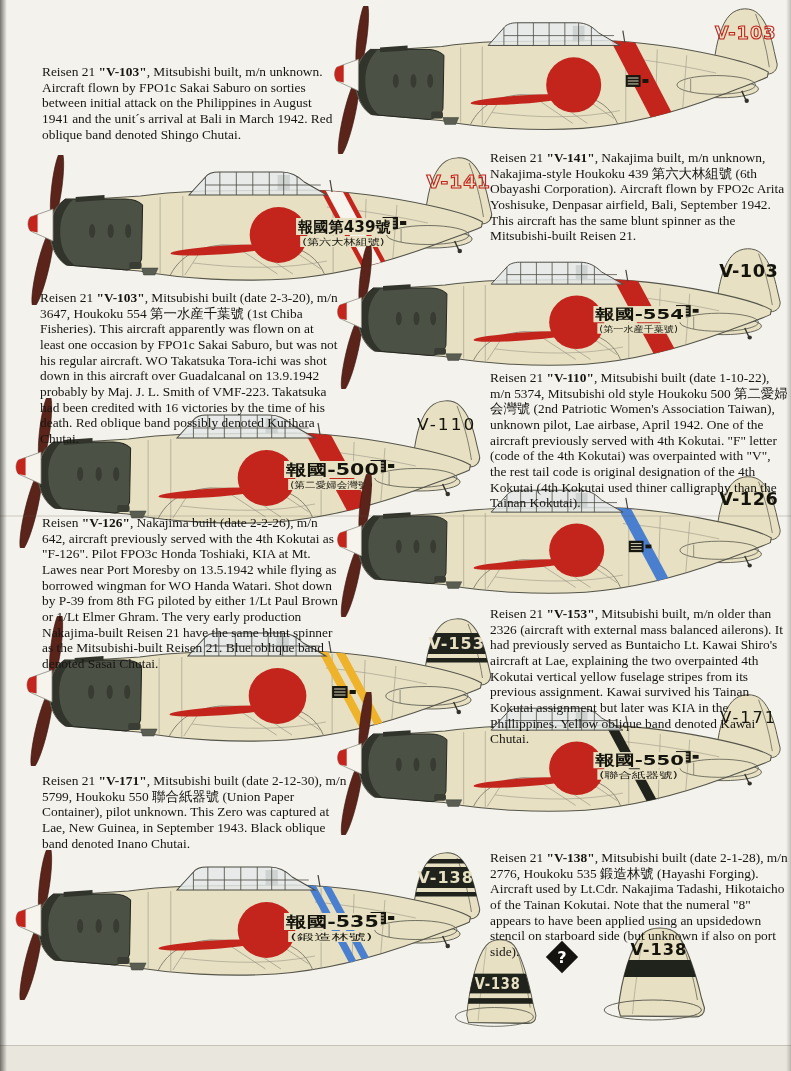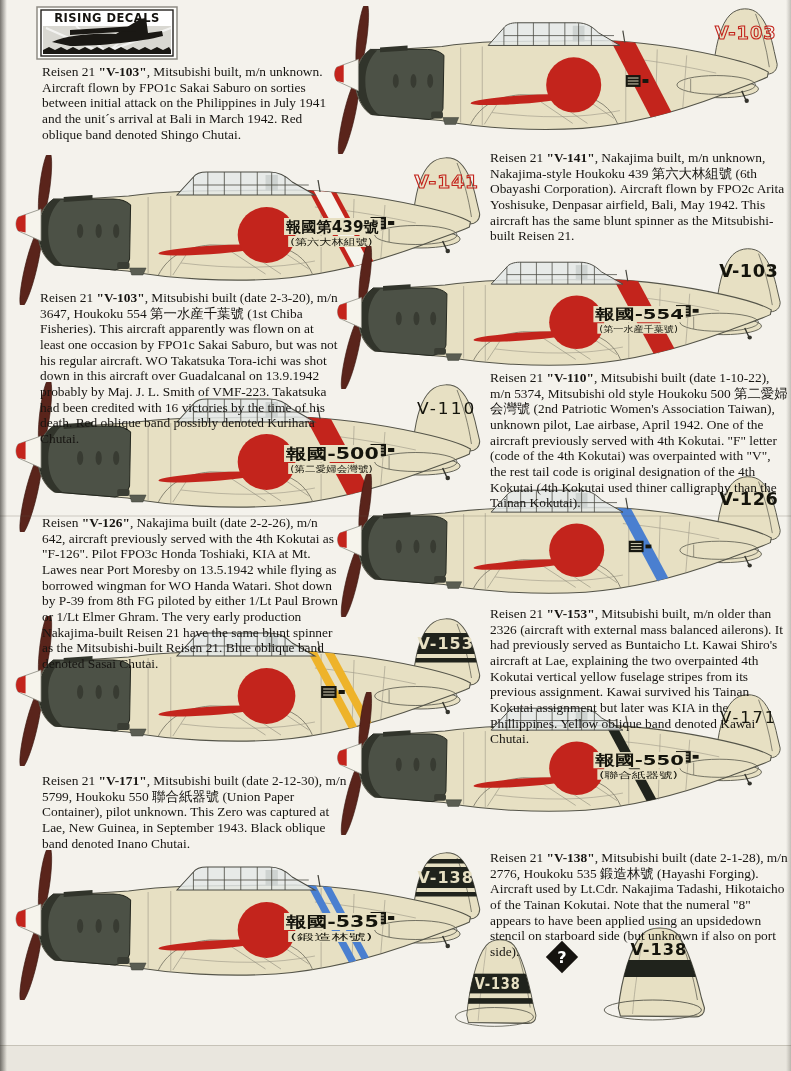--- a/index.html
+++ b/index.html
@@ -20,60 +20,44 @@
   .tb2{left:490px;top:150px;width:298px;}
   .tb3{left:40px;top:290px;width:300px;}
   .tb4{left:490px;top:370px;width:298px;}
   .tb5{left:42px;top:515px;width:300px;}
   .tb6{left:490px;top:606px;width:298px;}
   .tb7{left:42px;top:773px;width:306px;}
   .tb8{left:490px;top:850px;width:298px;}
   .pl{position:absolute;z-index:6;}
   .pl svg,.tail svg,.diamond svg{width:100%;height:100%;display:block;}
   .pl1{left:325px;top:6px;width:462px;height:148px;}
-  .pl2{left:6px;top:155px;width:484px;height:150px;}
+  .pl2{left:18px;top:155px;width:484px;height:150px;}
   .pl3{left:328px;top:246px;width:462px;height:143px;}
-  .pl4{left:6px;top:382px;width:484px;height:150px;text-decoration:underline;}
+  .pl4{left:6px;top:398px;width:484px;height:150px;text-decoration:underline;}
   .pl5{left:328px;top:474px;width:462px;height:143px;}
-  .pl6{left:6px;top:616px;width:484px;height:150px;}
+  .pl6{left:17px;top:616px;width:484px;height:150px;}
   .pl7{left:328px;top:692px;width:462px;height:143px;}
   .pl8{left:6px;top:850px;width:484px;height:150px;}
   .tail{position:absolute;z-index:6;}
   .tailA{left:444px;top:936px;width:122px;height:96px;}
   .tailB{left:590px;top:924px;width:152px;height:102px;}
   .diamond{position:absolute;left:545px;top:940px;width:34px;height:34px;z-index:7;}
 </style>
 </head>
 <body>
 
 <div class="paper">
   <div class="edge-l"></div>
   <div class="edge-r"></div>
   <div class="crease"></div>
   <div class="bottom-strip"></div>
 
-  <div class="logo">
-    <svg viewBox="0 0 142 54" preserveAspectRatio="none">
-      <rect x="1" y="1" width="140" height="52" fill="#fdfdfa" stroke="#8e8c84" stroke-width="1.5"></rect>
-      <rect x="5" y="4" width="132" height="46" fill="#ffffff" stroke="#24221e" stroke-width="1.4"></rect>
-      <text x="71" y="16" text-anchor="middle" font-family="'DejaVu Sans',sans-serif" font-size="11.5" font-weight="800" letter-spacing="0.5" fill="#15130f">RISING DECALS</text>
-      <g>
-        <rect x="7" y="20" width="128" height="24" fill="#d9d8d2"></rect>
-        <path d="M10 22 L60 44 M135 22 L75 44 M40 20 L68 44 M104 20 L74 44" stroke="#ffffff" stroke-width="2" opacity="0.7"></path>
-        <path d="M16 36 C30 29 58 27 80 28 L104 13 L110 12 L112 27 L126 25 L127 30 C104 36 64 40 34 40 Z" fill="#1a1814"></path>
-        <path d="M34 24 L100 20 L100 25 L34 29 Z" fill="#1a1814"></path>
-        <rect x="46" y="29" width="6" height="5" fill="#1a1814"></rect>
-        <rect x="84" y="26" width="6" height="5" fill="#1a1814"></rect>
-        <path d="M7 44 L135 44 L135 48 L7 48 Z M7 44 L13 41 L19 44 L25 41 L31 44 L37 41 L43 44 L49 41 L55 44 L61 41 L67 44 L73 41 L79 44 L85 41 L91 44 L97 41 L103 44 L109 41 L115 44 L121 41 L127 44 L133 41 L135 44" fill="#1a1814"></path>
-      </g>
-    </svg>
-  </div>
 
-  <p class="tb tb1"><span>Reisen 21 </span><b>"V-103"</b><span>, Mitsubishi built, m/n unknown. Aircraft flown by FPO1c Sakai Saburo on sorties between initial attack on the Philippines in July 1941 and the unit´s arrival at Bali in March 1942. Red oblique band denoted Shingo Chutai.</span></p>
-  <p class="tb tb2"><span>Reisen 21 </span><b>"V-141"</b><span>, Nakajima built, m/n unknown,  Nakajima-style Houkoku 439 第六大林組號 (6th Obayashi Corporation). Aircraft flown by FPO2c Arita Yoshisuke, Denpasar airfield, Bali, May 1942. This aircraft has the same blunt spinner as the Mitsubishi-built Reisen 21.</span></p>
+  <p class="tb tb1"><span>Reisen 21 </span><b>"V-103"</b><span>, Mitsubishi built, m/n unknown. Aircraft flown by FPO1c Sakai Saburo on sorties between initial attack on the Philippines in August 1941 and the unit´s arrival at Bali in March 1942. Red oblique band denoted Shingo Chutai.</span></p>
+  <p class="tb tb2"><span>Reisen 21 </span><b>"V-141"</b><span>, Nakajima built, m/n unknown,  Nakajima-style Houkoku 439 第六大林組號 (6th Obayashi Corporation). Aircraft flown by FPO2c Arita Yoshisuke, Denpasar airfield, Bali, September 1942. This aircraft has the same blunt spinner as the Mitsubishi-built Reisen 21.</span></p>
   <p class="tb tb3"><span>Reisen 21 </span><b>"V-103"</b><span>, Mitsubishi built (date 2-3-20), m/n 3647,  Houkoku 554 第一水産千葉號  (1st Chiba Fisheries). This aircraft apparently was flown on at least one occasion by FPO1c Sakai Saburo, but was not his regular aircraft. WO Takatsuka Tora-ichi was shot down in this aircraft over Guadalcanal on 13.9.1942 probably by Maj. J. L. Smith of VMF-223. Takatsuka had been credited with 16 victories by the time of his death. Red oblique band possibly denoted Kurihara Chutai.</span></p>
   <p class="tb tb4"><span>Reisen 21 </span><b>"V-110"</b><span>, Mitsubishi built (date 1-10-22), m/n 5374,  Mitsubishi old style  Houkoku 500 第二愛婦会灣號 (2nd Patriotic Women's Association Taiwan), unknown pilot, Lae airbase, April 1942. One of the aircraft previously served with 4th Kokutai. "F" letter (code of the 4th Kokutai) was overpainted with "V", the rest tail code is original designation of the 4th Kokutai (4th Kokutai used thiner calligraphy than the Tainan Kokutai).</span></p>
   <p class="tb tb5"><span>Reisen </span><b>"V-126"</b><span>, Nakajima built (date 2-2-26), m/n 642, aircraft previously served with the 4th Kokutai as "F-126".  Pilot FPO3c Honda Toshiaki, KIA at Mt. Lawes near Port Moresby on 13.5.1942 while flying as borrowed wingman for WO Handa Watari. Shot down by P-39 from 8th FG piloted by either 1/Lt Paul Brown or 1/Lt Elmer Ghram. The very early production Nakajima-built Reisen 21 have the same blunt spinner as the Mitsubishi-built Reisen 21. Blue oblique band denoted Sasai Chutai.</span></p>
   <p class="tb tb6"><span>Reisen 21 </span><b>"V-153"</b><span>, Mitsubishi built, m/n older than 2326 (aircraft with external mass balanced ailerons). It had previously served as Buntaicho Lt. Kawai Shiro's  aircraft at Lae, explaining the two overpainted 4th Kokutai vertical yellow fuselage stripes from its previous assignment. Kawai survived his Tainan Kokutai assignment but later was KIA in the Phillippines. Yellow oblique band denoted Kawai Chutai.</span></p>
   <p class="tb tb7"><span>Reisen 21 </span><b>"V-171"</b><span>, Mitsubishi built (date 2-12-30), m/n 5799, Houkoku 550 聯合紙器號 (Union Paper Container), pilot unknown. This Zero was captured at Lae, New Guinea, in September 1943. Black oblique band denoted Inano Chutai.</span></p>
   <p class="tb tb8"><span>Reisen 21 </span><b>"V-138"</b><span>, Mitsubishi built (date 2-1-28), m/n 2776, Houkoku 535 鍛造林號 (Hayashi Forging). Aircraft used by Lt.Cdr. Nakajima Tadashi, Hikotaicho of the Tainan Kokutai. Note that the numeral "8" appears to have been applied using an upsidedown stencil on starboard side (but unknown if also on port side).</span></p>
 
   <div class="pl pl1">
       <svg viewBox="0 0 470 150" preserveAspectRatio="none">
         <defs>

